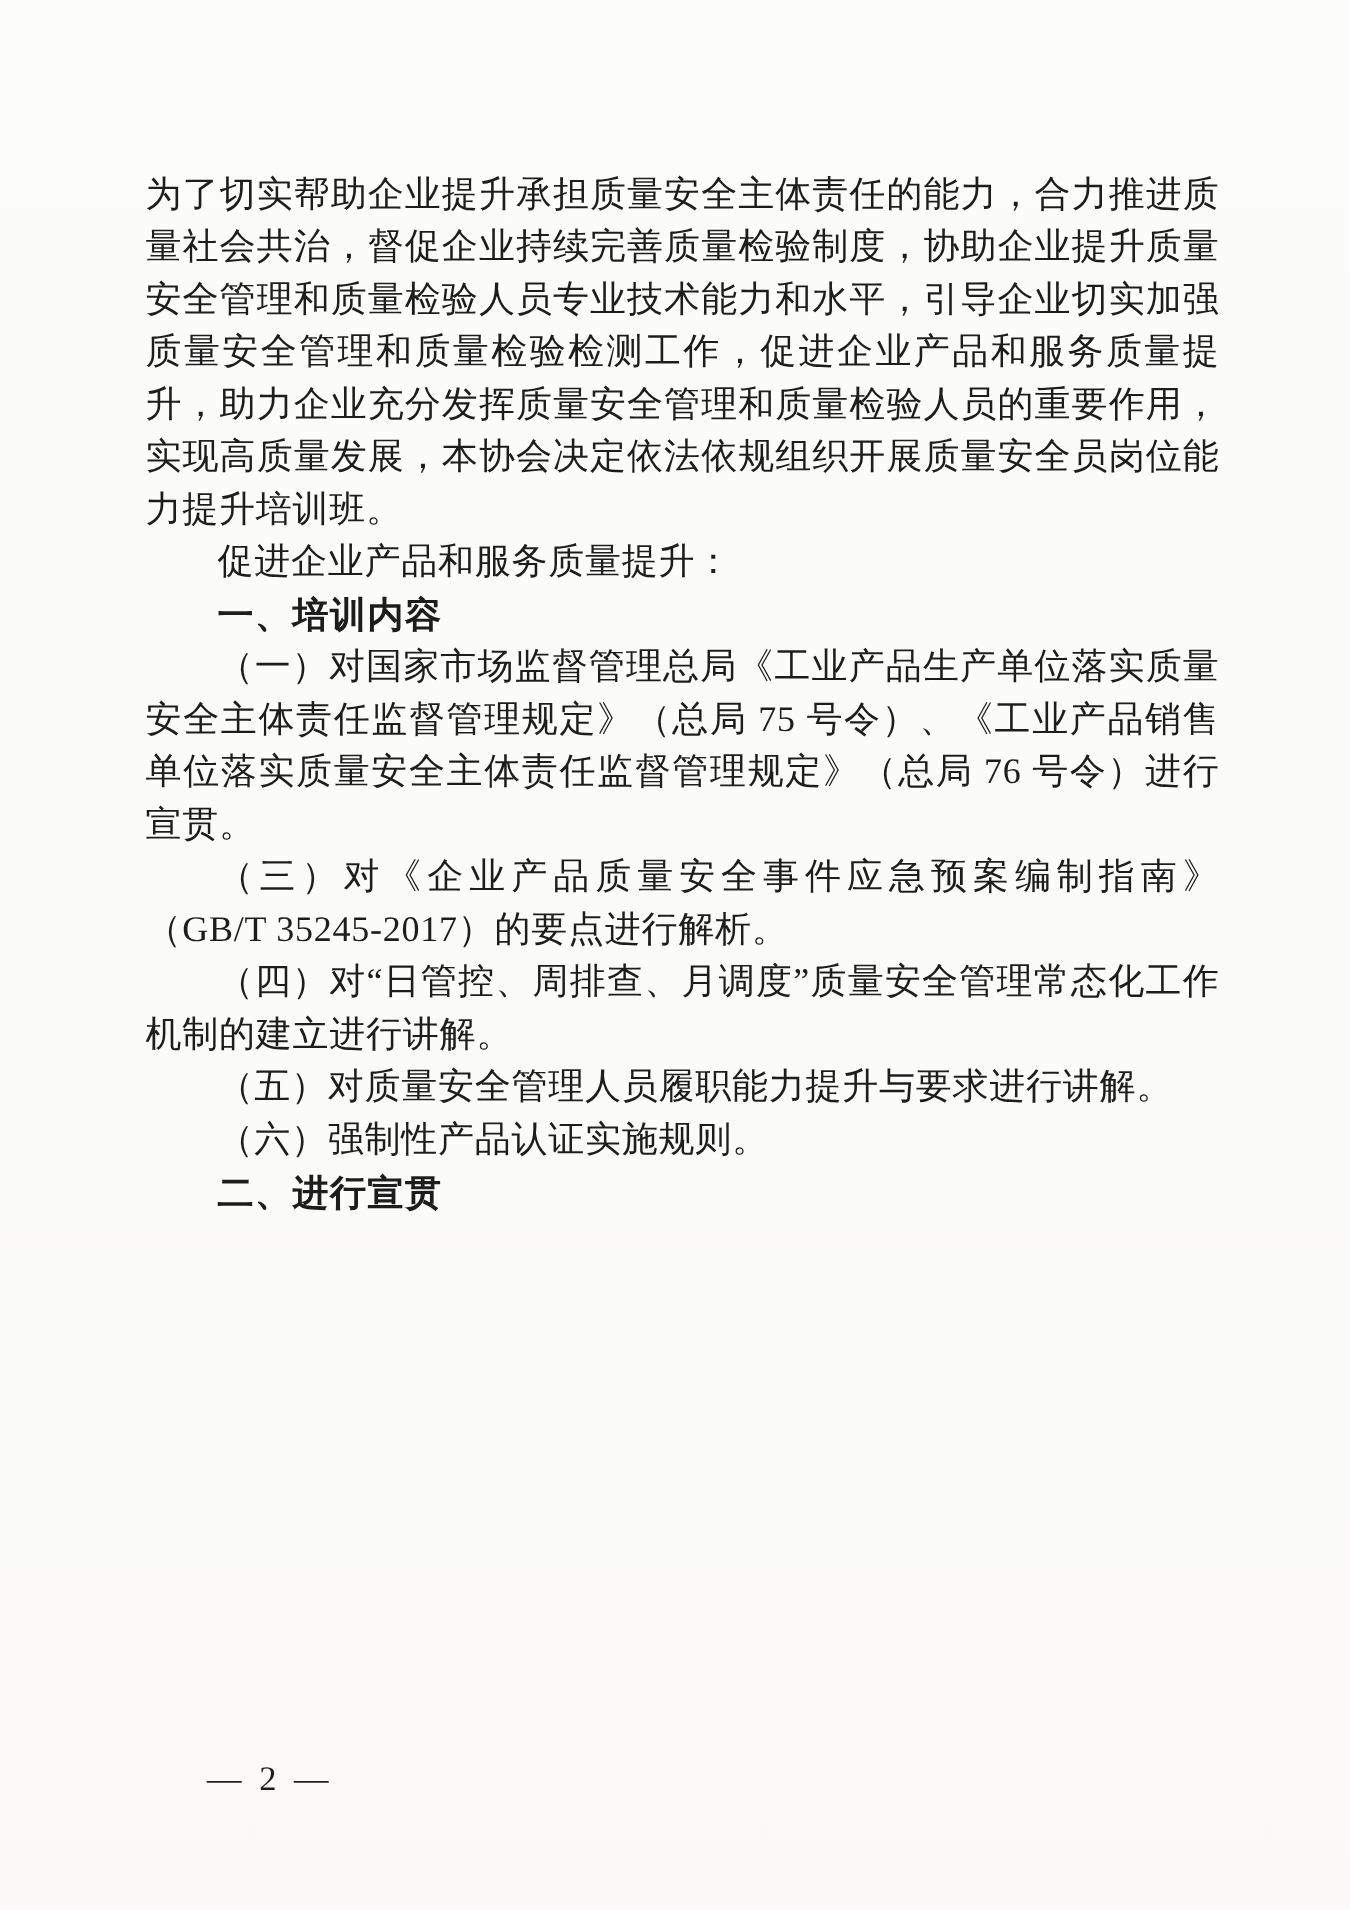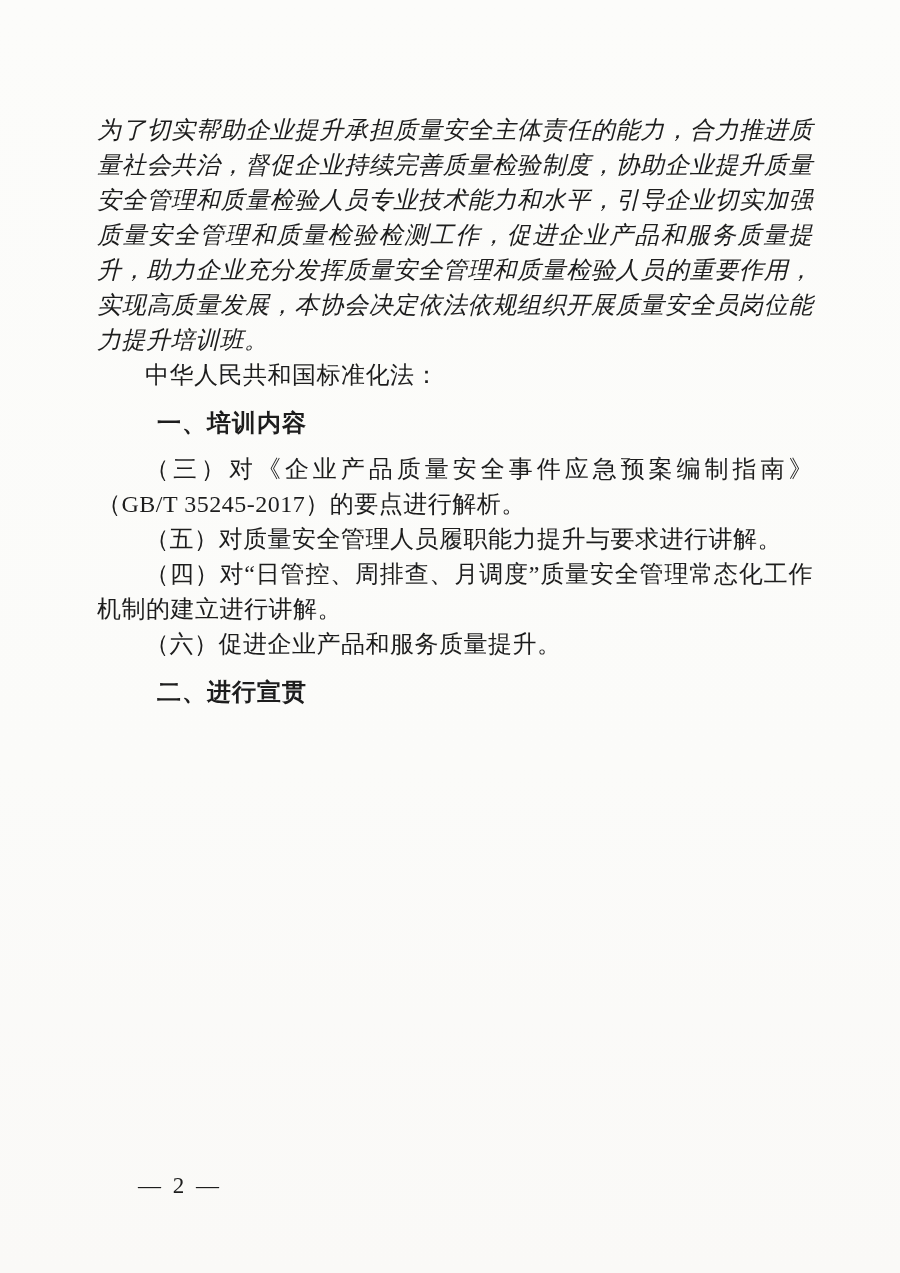--- a/index.html
+++ b/index.html
@@ -28,24 +28,23 @@
     color: #1d1d1d;
     text-align: justify;
     letter-spacing: 0.5px;
   }
   .para {
     margin: 0;
     text-indent: 2em;
   }
   .para.no-indent {
     text-indent: 0;
-    font-style: italic;
   }
   .heading {
-    margin: 12px;
+    margin: 0;
     text-indent: 2em;
     font-size: 24px;
     line-height: 35px;
     font-weight: 700;
     font-family: "Liberation Sans", "DejaVu Sans", sans-serif;
     letter-spacing: 1px;
   }
   .page-number {
     position: absolute;
     left: 138px;
@@ -56,22 +55,23 @@
     color: #1d1d1d;
     letter-spacing: 3px;
   }
 </style>
 </head>
 <body>
 
 <div class="paper">
   <div class="text-block">
     <p class="para no-indent">为了切实帮助企业提升承担质量安全主体责任的能力，合力推进质量社会共治，督促企业持续完善质量检验制度，协助企业提升质量安全管理和质量检验人员专业技术能力和水平，引导企业切实加强质量安全管理和质量检验检测工作，促进企业产品和服务质量提升，助力企业充分发挥质量安全管理和质量检验人员的重要作用，实现高质量发展，本协会决定依法依规组织开展质量安全员岗位能力提升培训班。</p>
-    <p class="para">中华人民共和国标准化法：</p>
+    <p class="para">促进企业产品和服务质量提升：</p>
     <h3 class="heading">一、培训内容</h3>
+    <p class="para">（一）对国家市场监督管理总局《工业产品生产单位落实质量安全主体责任监督管理规定》（总局 75 号令）、《工业产品销售单位落实质量安全主体责任监督管理规定》（总局 76 号令）进行宣贯。</p>
     <p class="para">（三）对《企业产品质量安全事件应急预案编制指南》（GB/T 35245-2017）的要点进行解析。</p>
+    <p class="para">（四）对“日管控、周排查、月调度”质量安全管理常态化工作机制的建立进行讲解。</p>
     <p class="para">（五）对质量安全管理人员履职能力提升与要求进行讲解。</p>
-    <p class="para">（四）对“日管控、周排查、月调度”质量安全管理常态化工作机制的建立进行讲解。</p>
-    <p class="para">（六）促进企业产品和服务质量提升。</p>
+    <p class="para">（六）强制性产品认证实施规则。</p>
     <h3 class="heading">二、进行宣贯</h3>
   </div>
   <div class="page-number">— 2 —</div>
 </div>
 
 </body></html>

